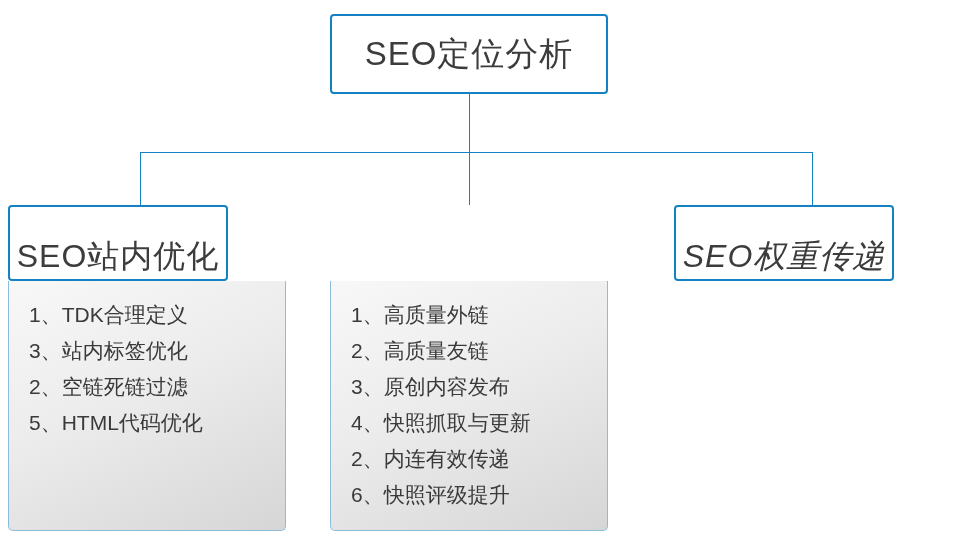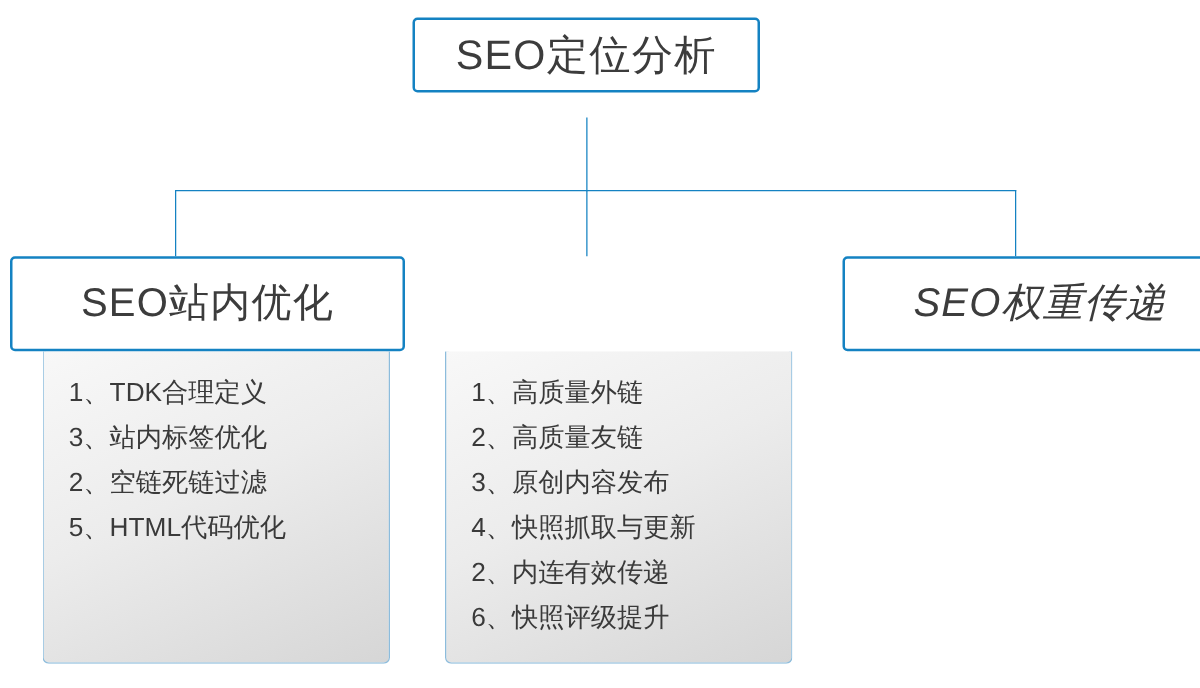--- a/index.html
+++ b/index.html
@@ -22,44 +22,44 @@
     display: flex;
     align-items: center;
     justify-content: center;
     color: #3c3c3c;
     font-size: 32px;
     font-weight: 400;
     letter-spacing: 1px;
   }
   .root-box {
     left: 330px; top: 14px;
-    width: 278px; height: 60px;
+    width: 278px; height: 80px;
     font-size: 33px;
   }
   .connector {
     position: absolute;
     background: #1482c2;
   }
   .h-line { height: 1px; }
   .v-line { width: 1px; }
   .col-header {
     position: absolute;
-    width: 316px; height: 76px;
+    width: 220px; height: 76px;
     z-index: 2;
+    align-items: flex-end;
   }
   .col-content {
     position: absolute;
     width: 278px; height: 250px;
     border: 1px solid #8cbcdc;
     border-top: none;
     border-radius: 0 0 5px 5px;
     background: linear-gradient(155deg, #f8f8f8 0%, #ececec 45%, #d6d6d6 100%);
     padding: 16px 10px 20px 20px;
     z-index: 1;
-    margin-left: 26px;
   }
   .col-content ul {
     list-style: none;
   }
   .col-content li {
     font-size: 21px;
     line-height: 36px;
     color: #3a3a3a;
     white-space: nowrap;
   }

